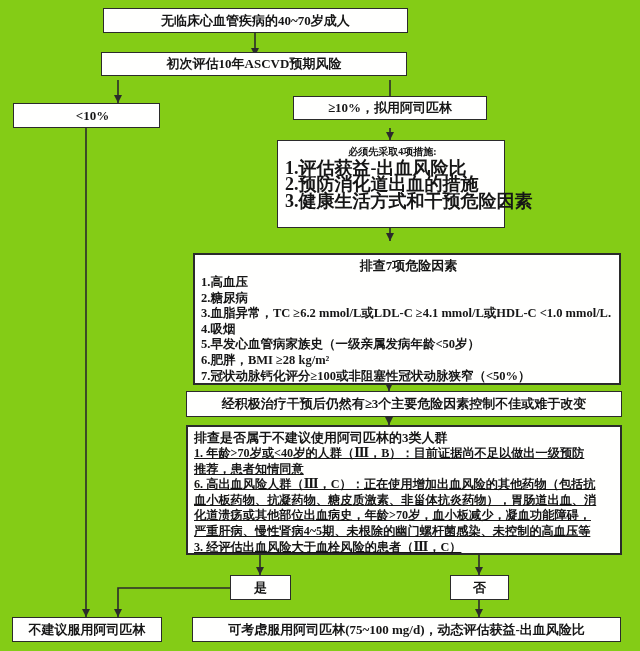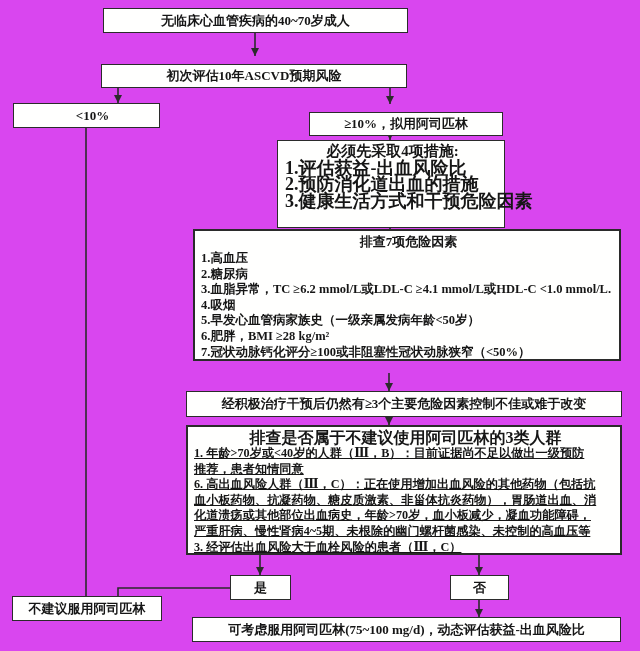--- a/index.html
+++ b/index.html
@@ -1,52 +1,52 @@
 <!DOCTYPE html>
 <html><head>
 <meta charset="utf-8">
 <style>
   html,body { margin:0; padding:0; background:#ffffff; }
   .canvas {
     position:relative; width:640px; height:651px;
-    background:#d946ef; overflow:hidden;
+    background:#84cc16; overflow:hidden;
     font-family:"Liberation Serif","DejaVu Serif",serif;
     color:#161616;
   }
   .wires { position:absolute; left:0; top:0; width:640px; height:651px; pointer-events:none; }
   .wire  { stroke:#2b2b2b; stroke-width:1.6; fill:none; }
   .node {
     position:absolute; box-sizing:border-box;
     background:#fffffe; border:1.5px solid #2b2b2b;
   }
   .ctr { display:flex; align-items:center; justify-content:center; text-align:center; }
   .lbl { font-weight:bold; font-size:13px; line-height:14px; }
 
   .nd-start   { left:103px; top:8px;   width:305px; height:25px; }
-  .nd-assess  { left:101px; top:64px;  width:306px; height:24px; }
+  .nd-assess  { left:101px; top:52px;  width:306px; height:24px; }
   .nd-low     { left:13px;  top:103px; width:147px; height:25px;padding-left:12px; }
-  .nd-high    { left:293px; top:112px; width:194px; height:24px;margin-left:16px; }
+  .nd-high    { left:293px; top:96px; width:194px; height:24px; }
 
   .nd-measures{ left:277px; top:140px; width:228px; height:88px; border-width:1.8px; padding:2px 4px 0 7px; }
-  .nd-measures .bx-title { text-align:center; font-weight:bold; font-size:15px; line-height:17px; }
+  .nd-measures .bx-title { text-align:center; font-weight:bold; font-size:10px; line-height:17px; }
   .nd-measures .bx-line  { font-weight:600; font-size:18px; line-height:16.4px; white-space:nowrap; }
 
-  .nd-factors { left:193px; top:229px; width:428px; height:132px; border-width:2px; padding:2px 3px 0 6px; }
+  .nd-factors { left:193px; top:253px; width:428px; height:132px; border-width:2px; padding:2px 3px 0 6px; }
   .nd-factors .bx-title { text-align:center; font-weight:bold; font-size:13px; line-height:18px; }
   .nd-factors .bx-line  { font-weight:600; font-size:12.5px; line-height:15.6px; white-space:nowrap; }
 
   .nd-persist { left:186px; top:391px; width:436px; height:26px; border-width:1.8px; }
 
   .nd-screen  { left:186px; top:425px; width:436px; height:130px; border-width:2px; padding:2px 3px 0 6px; }
-  .nd-screen .bx-title { text-align:center; font-weight:bold; font-size:16px; line-height:17px; }
+  .nd-screen .bx-title { font-weight:bold; font-size:13px; line-height:17px; }
   .nd-screen .bx-line  { font-weight:600; font-size:12.2px; line-height:15.6px; white-space:nowrap;text-decoration:underline; }
 
   .nd-yes     { left:230px; top:575px; width:61px; height:25px; }
   .nd-no      { left:450px; top:575px; width:59px; height:25px; }
-  .nd-notrec  { left:12px;  top:596px; width:150px; height:25px; }
+  .nd-notrec  { left:12px;  top:617px; width:150px; height:25px; }
   .nd-consider{ left:192px; top:617px; width:429px; height:25px; }
 </style>
 </head>
 <body>
 
 <div class="canvas">
 
   <svg class="wires" viewBox="0 0 640 651" xmlns="http://www.w3.org/2000/svg">
     <defs>
       <marker id="arr" viewBox="0 0 8 8" refX="8" refY="4" markerWidth="8" markerHeight="8" markerUnits="userSpaceOnUse" orient="auto">

